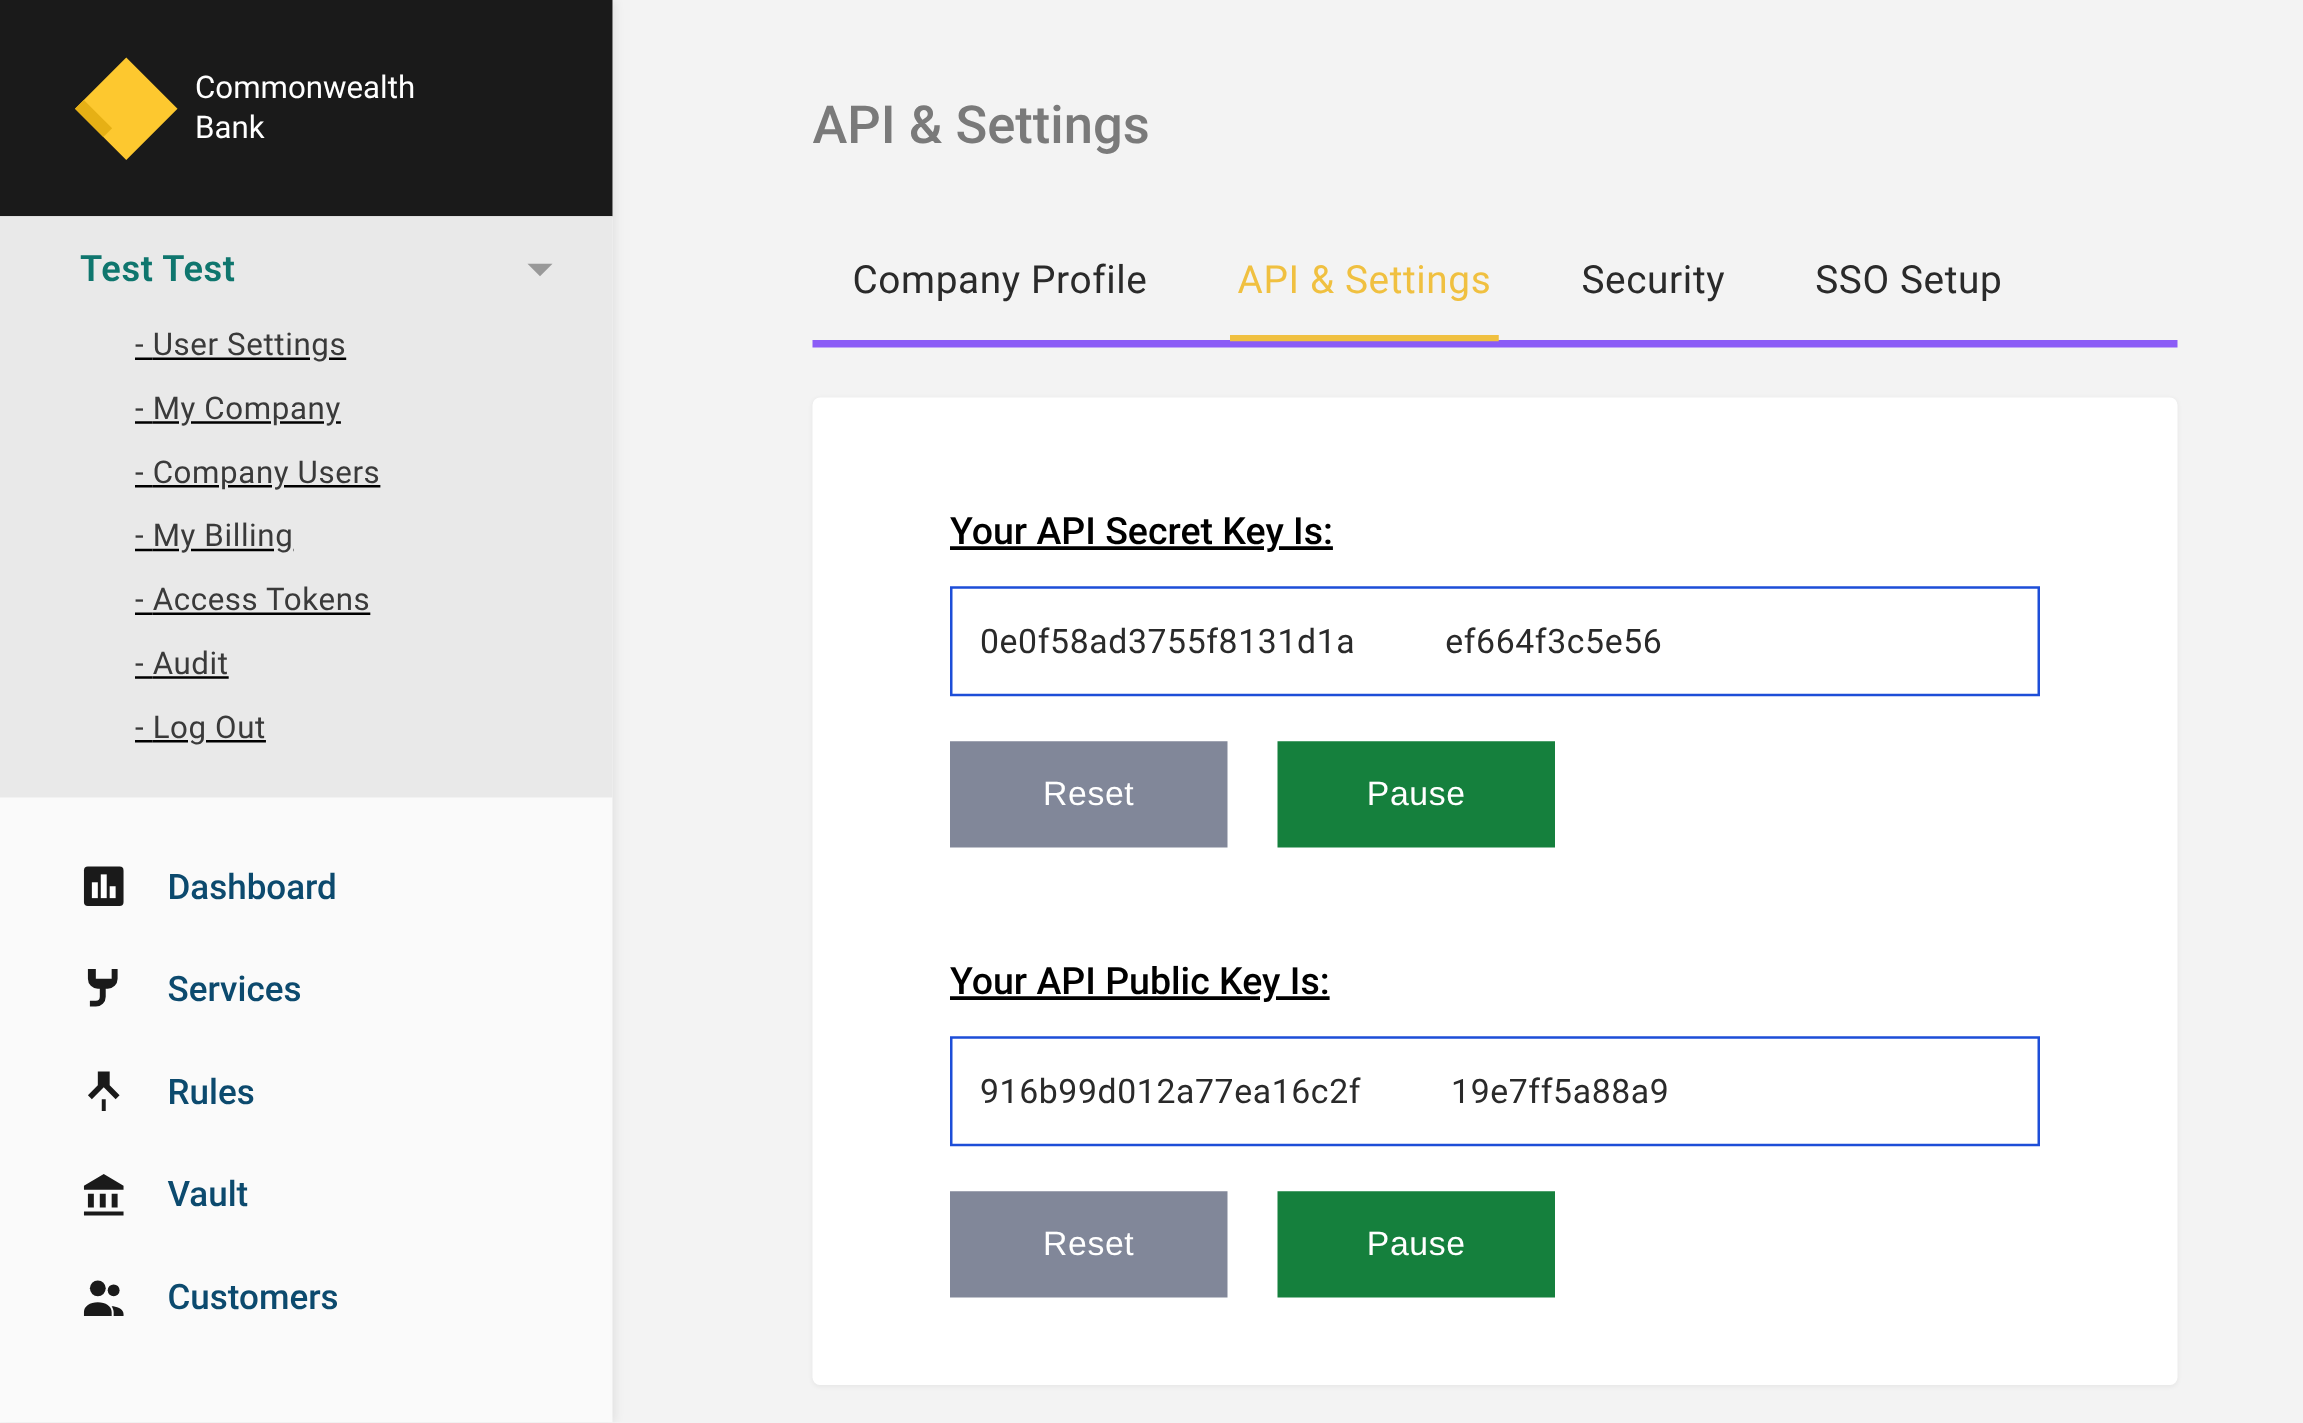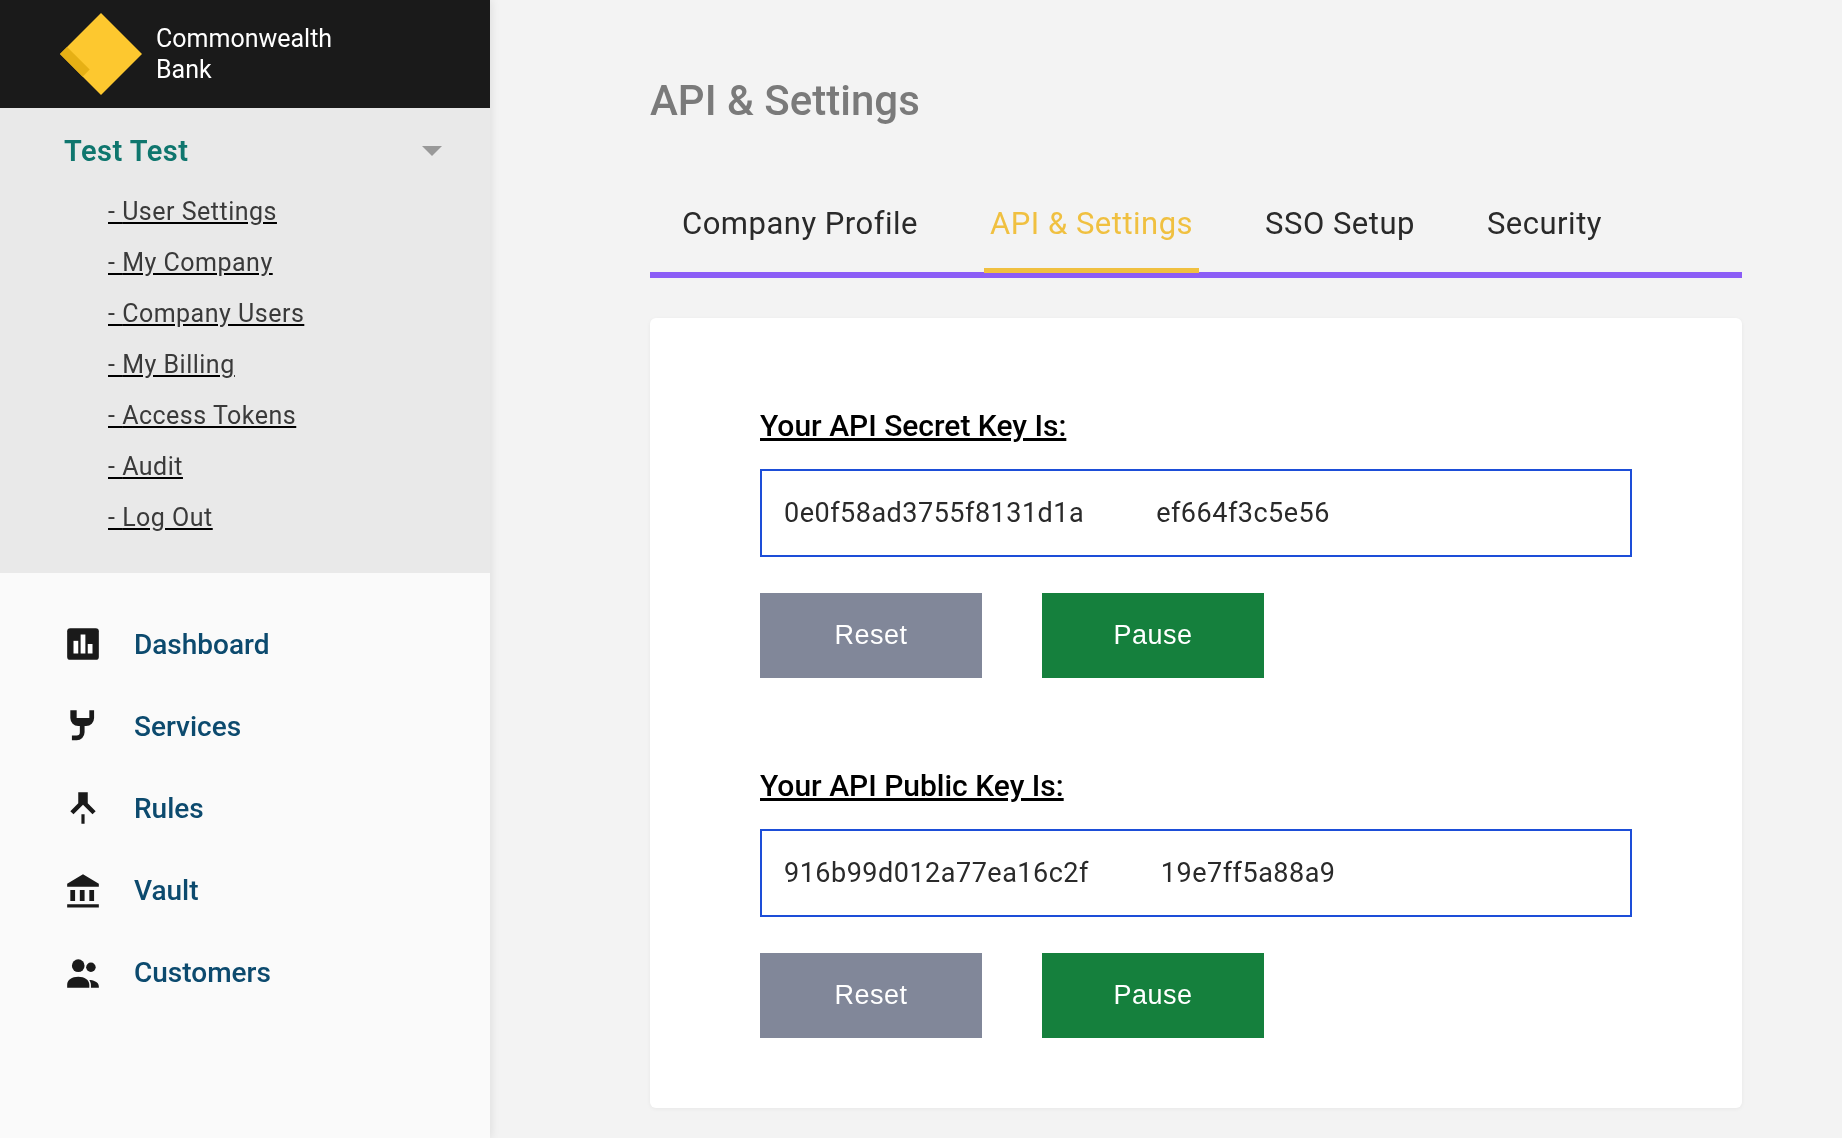--- a/index.html
+++ b/index.html
@@ -17,21 +17,21 @@
     }
     .sidebar {
       width: 490px;
       background: #fafafa;
       display: flex;
       flex-direction: column;
       box-shadow: 2px 0 8px rgba(0,0,0,0.08);
     }
     .brand-header {
       background: #1a1a1a;
-      height: 108px;
+      height: 173px;
       display: flex;
       align-items: center;
       padding-left: 72px;
     }
     .brand-logo {
       width: 58px;
       height: 58px;
       background: #fdc82f;
       transform: rotate(45deg);
       margin-right: 26px;
@@ -162,21 +162,21 @@
       border: 2px solid #1d4ed8;
       padding: 26px 22px;
       font-size: 27px;
       color: #2a2a2a;
       margin-bottom: 36px;
       letter-spacing: 0.5px;
       font-family: inherit;
     }
     .button-row {
       display: flex;
-      gap: 60px;
+      gap: 40px;
       margin-bottom: 90px;
     }
     .btn {
       width: 222px;
       height: 85px;
       display: flex;
       align-items: center;
       justify-content: center;
       font-size: 27px;
       color: #fff;
@@ -267,22 +267,22 @@
     </li>
   </ul>
 </div>
 
 <div class="content">
   <h1 class="page-title">API &amp; Settings</h1>
 
   <div class="tabs">
     <div class="tab">Company Profile</div>
     <div class="tab active">API &amp; Settings</div>
+    <div class="tab">Security</div>
     <div class="tab">SSO Setup</div>
-    <div class="tab">Security</div>
   </div>
 
   <div class="card">
     <div class="field-label">Your API Secret Key Is:</div>
     <div class="key-box" style="white-space: pre;">0e0f58ad3755f8131d1a          ef664f3c5e56</div>
     <div class="button-row">
       <button class="btn btn-gray">Reset</button>
       <button class="btn btn-yellow">Pause</button>
     </div>
 

